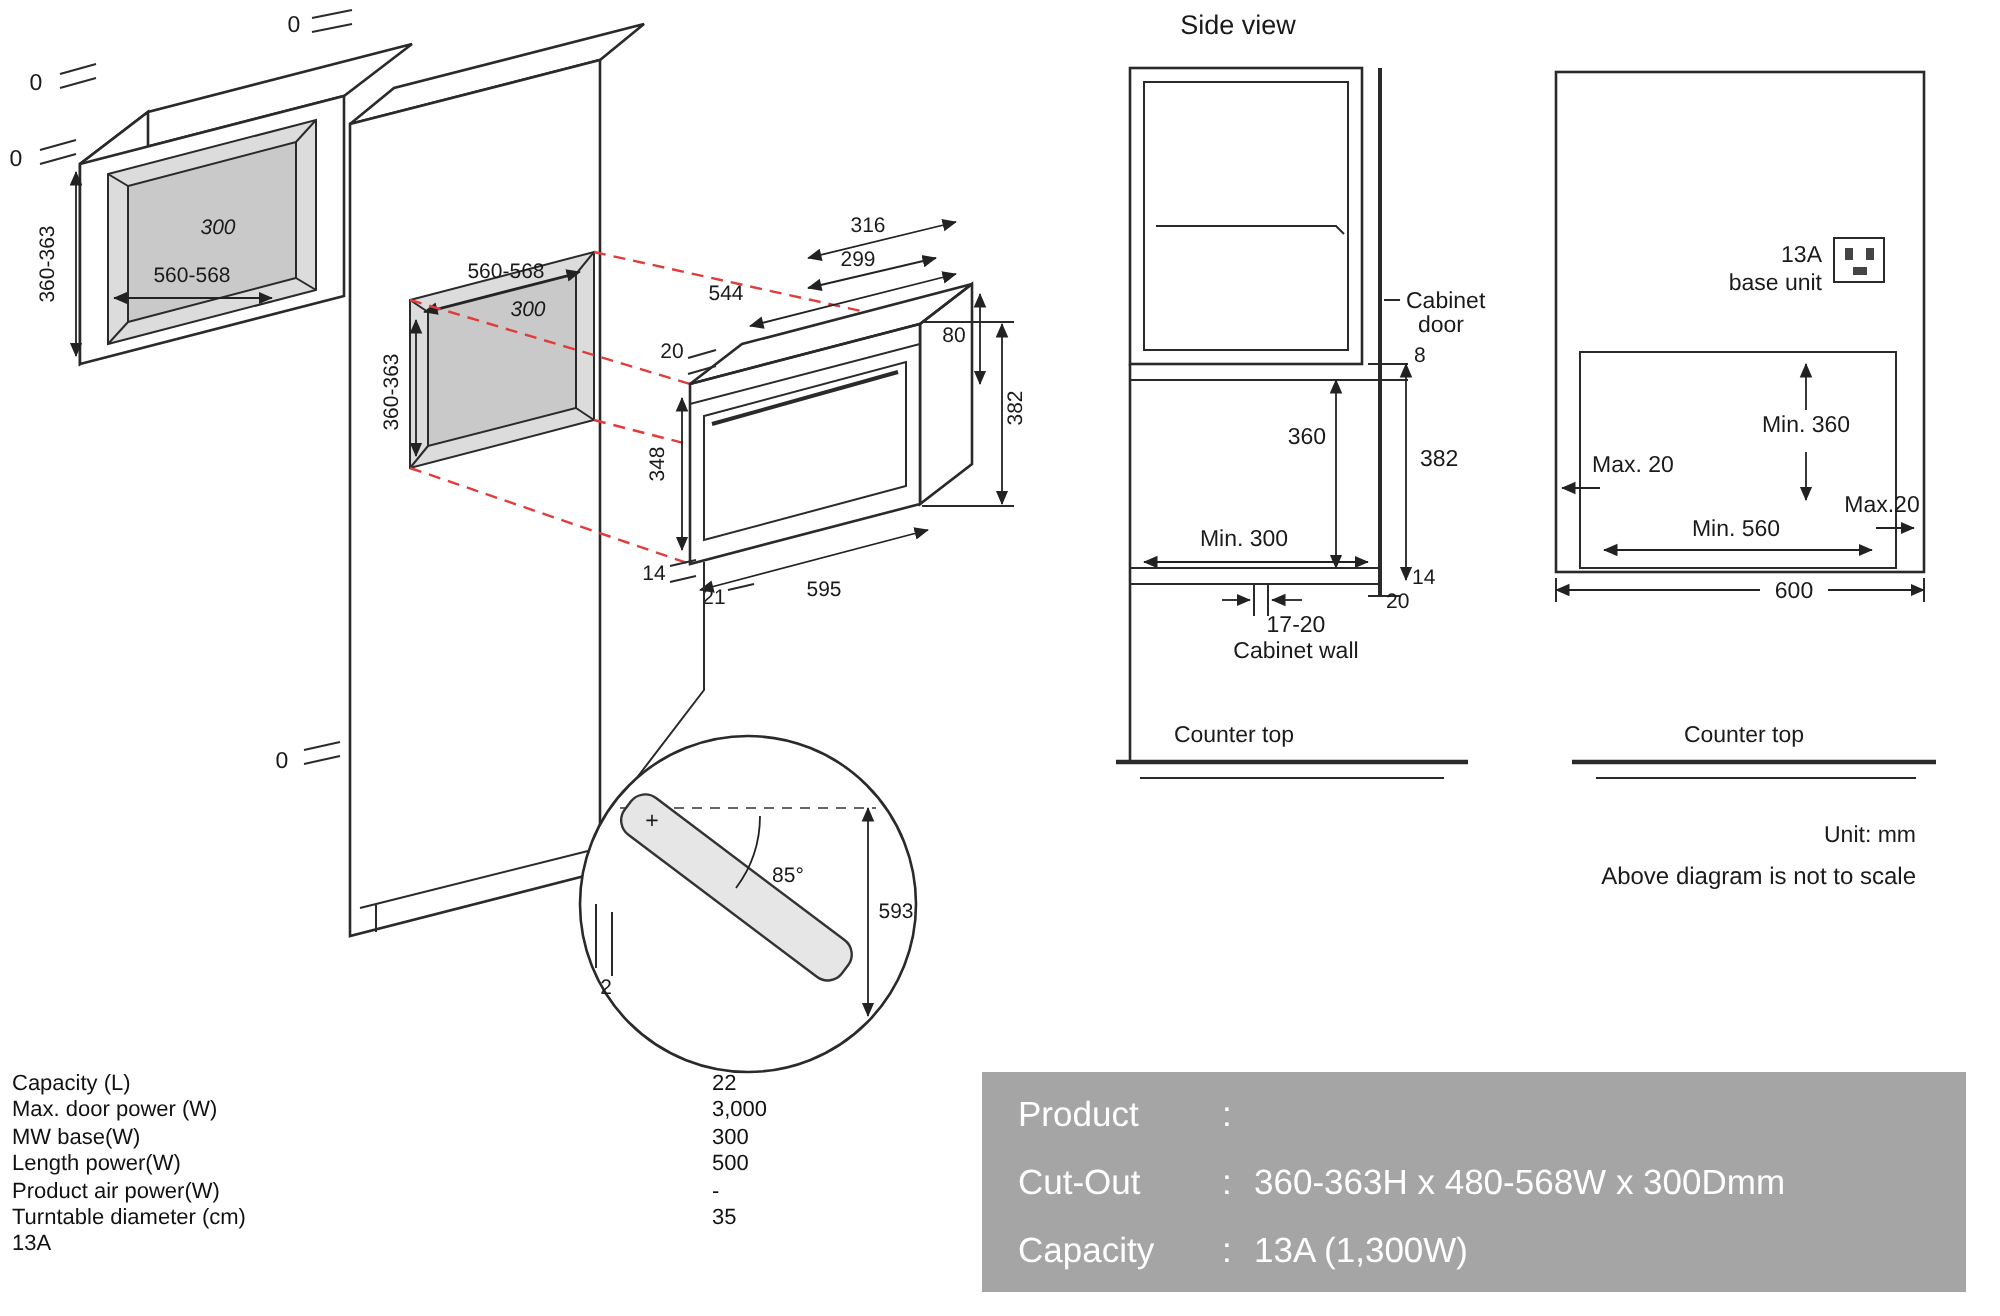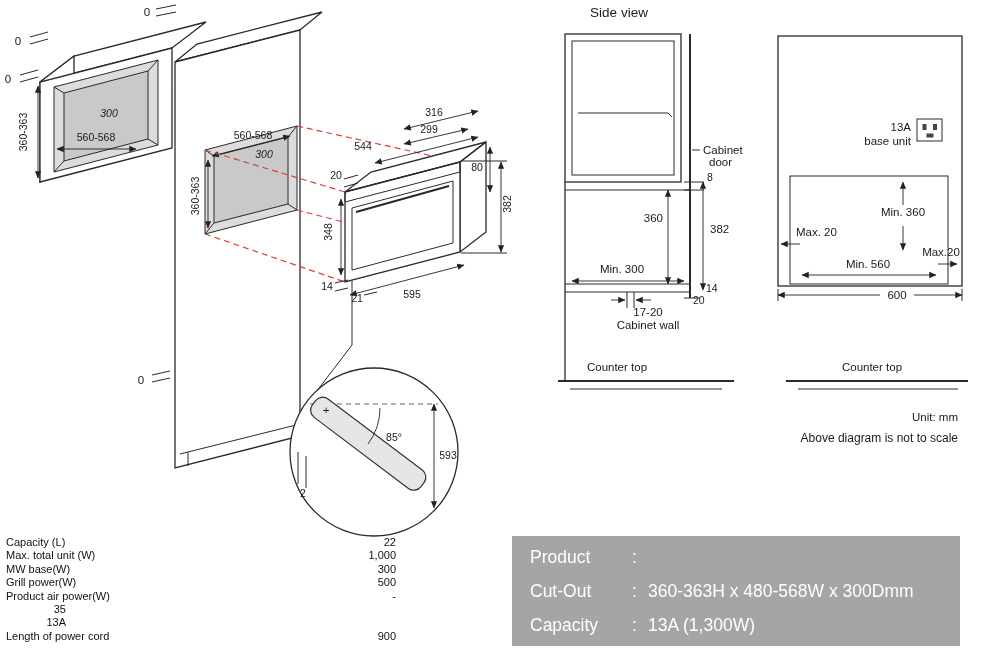--- a/index.html
+++ b/index.html
@@ -14,24 +14,24 @@
   .t13 { font-size:13.5px; }
   .it  { font-style:italic; }
   .ln  { stroke:#2a2a2a; stroke-width:1.3; fill:none; }
   .lnt { stroke:#2a2a2a; stroke-width:1; fill:none; }
   .dim { stroke:#222; stroke-width:0.9; fill:none; }
   .red { stroke:#e03c3c; stroke-width:1.2; stroke-dasharray:6 4; fill:none; }
   .f-white { fill:#ffffff; }
   .f-l { fill:#dcdcdc; }
   .f-m { fill:#c9c9c9; }
   .spec-table { position:absolute; left:6px; top:536px; width:420px; font-size:11px; color:#111; }
-  .spec-row { display:flex; line-height:13.4px; }
+  .spec-row { display:flex; line-height:13.4px;gap:20px; }
   .spec-label { width:330px; }
-  .spec-value { width:60px; text-align:right; }
-  .summary-box { position:absolute; left:512px; top:536px; width:448px; height:110px;
+  .spec-value { width:60px; text-align:left; }
+  .summary-box { position:absolute; left:491px; top:536px; width:492px; height:110px;
                  background:#a5a5a5; color:#fff; padding:4px 0 0 18px; }
   .sum-row { display:flex; align-items:center; height:34px; font-size:17.5px; }
   .sum-label { width:102px; }
   .sum-colon { width:16px; }
 </style>
 </head>
 <body>
 
 <div class="canvas">
 
@@ -201,44 +201,41 @@
       <text class="t12" x="958" y="442" text-anchor="end">Above diagram is not to scale</text>
     </g>
   </svg>
 
   <div class="spec-table">
     <div class="spec-row">
       <span class="spec-label">Capacity (L)</span>
       <span class="spec-value">22</span>
     </div>
     <div class="spec-row">
-      <span class="spec-label">Max. total unit (W)</span>
-      <span class="spec-value">1,000</span>
+      <span class="spec-label">Max. door power (W)</span>
+      <span class="spec-value">3,000</span>
     </div>
     <div class="spec-row">
       <span class="spec-label">MW base(W)</span>
       <span class="spec-value">300</span>
     </div>
     <div class="spec-row">
-      <span class="spec-label">Grill power(W)</span>
+      <span class="spec-label">Length power(W)</span>
       <span class="spec-value">500</span>
     </div>
     <div class="spec-row">
       <span class="spec-label">Product air power(W)</span>
       <span class="spec-value">-</span>
     </div>
     <div class="spec-row">
+      <span class="spec-label">Turntable diameter (cm)</span>
       <span class="spec-value">35</span>
     </div>
     <div class="spec-row">
       <span class="spec-value">13A</span>
-    </div>
-    <div class="spec-row">
-      <span class="spec-label">Length of power cord</span>
-      <span class="spec-value">900</span>
     </div>
   </div>
 
   <div class="summary-box">
     <div class="sum-row">
       <span class="sum-label">Product</span>
       <span class="sum-colon">:</span>
     </div>
     <div class="sum-row">
       <span class="sum-label">Cut-Out</span>

